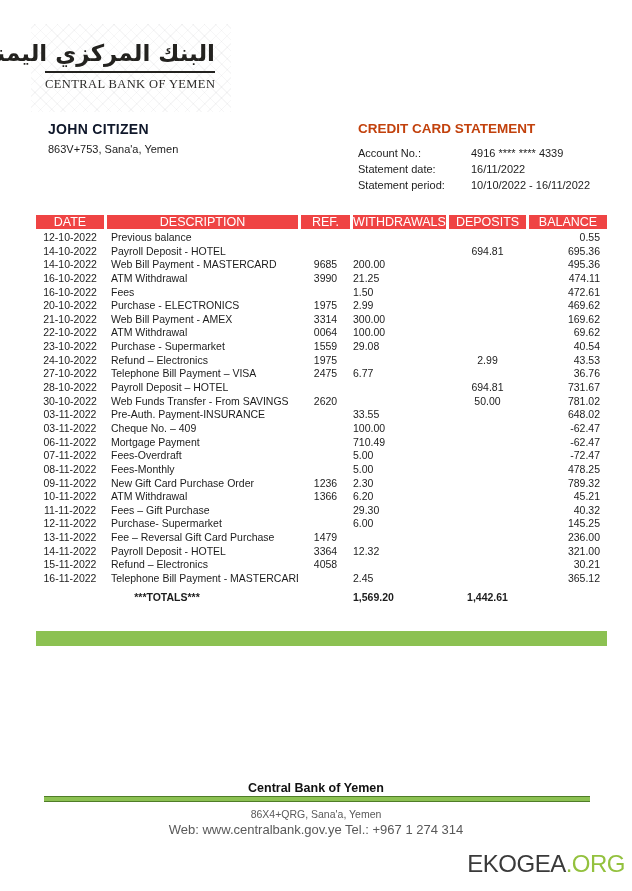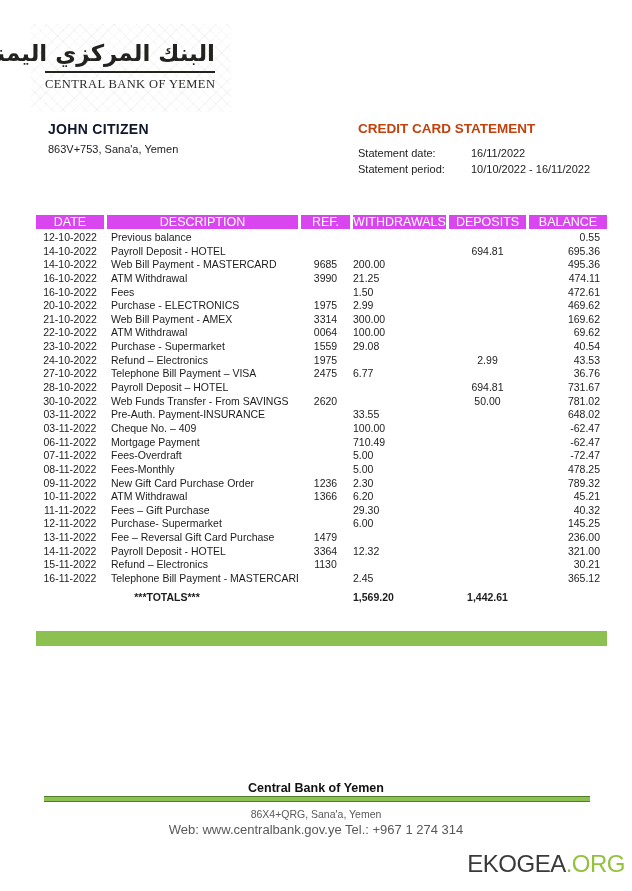--- a/index.html
+++ b/index.html
@@ -55,21 +55,21 @@
   .stmt-row { display: grid; grid-template-columns: 113px 1fr; font-size: 11px; line-height: 16px; }
 
   
   .table { position: absolute; left: 36px; top: 215px; width: 571px; }
   .grid-row {
     display: grid;
     grid-template-columns: 68px 191px 49px 93px 77px 78px;
     column-gap: 3px;
   }
   .thead .th {
-    background: #d946ef;
+    background: #ef4444;
     color: #ffffff;
     font-size: 12.5px;
     line-height: 14px;
     height: 14px;
     text-align: center;
     overflow: hidden;
     white-space: nowrap;
   }
   .tbody { margin-top: 2px; }
   .row { font-size: 10.5px; line-height: 13.65px; height: 13.65px; }
@@ -130,20 +130,24 @@
   </div>
 
   <div class="customer">
     <div class="customer-name">JOHN CITIZEN</div>
     <div class="customer-address">863V+753, Sana'a, Yemen</div>
   </div>
 
   <div class="stmt">
     <div class="stmt-title">CREDIT CARD STATEMENT</div>
     <div class="stmt-row">
+      <span>Account No.:</span>
+      <span>4916 **** **** 4339</span>
+    </div>
+    <div class="stmt-row">
       <span>Statement date:</span>
       <span>16/11/2022</span>
     </div>
     <div class="stmt-row">
       <span>Statement period:</span>
       <span>10/10/2022 - 16/11/2022</span>
     </div>
   </div>
 
   <div class="table">
@@ -369,21 +373,21 @@
     <div class="cell col-desc">Payroll Deposit - HOTEL</div>
     <div class="cell col-ref">3364</div>
     <div class="cell col-wd">12.32</div>
     <div class="cell col-dep"></div>
     <div class="cell col-bal">321.00</div>
   </div>
 
   <div class="grid-row row">
     <div class="cell col-date">15-11-2022</div>
     <div class="cell col-desc">Refund – Electronics</div>
-    <div class="cell col-ref">1130</div>
+    <div class="cell col-ref">4058</div>
     <div class="cell col-wd"></div>
     <div class="cell col-dep"></div>
     <div class="cell col-bal">30.21</div>
   </div>
 
   <div class="grid-row row">
     <div class="cell col-date">16-11-2022</div>
     <div class="cell col-desc">Telephone Bill Payment - MASTERCARD</div>
     <div class="cell col-ref"></div>
     <div class="cell col-wd">2.45</div>

